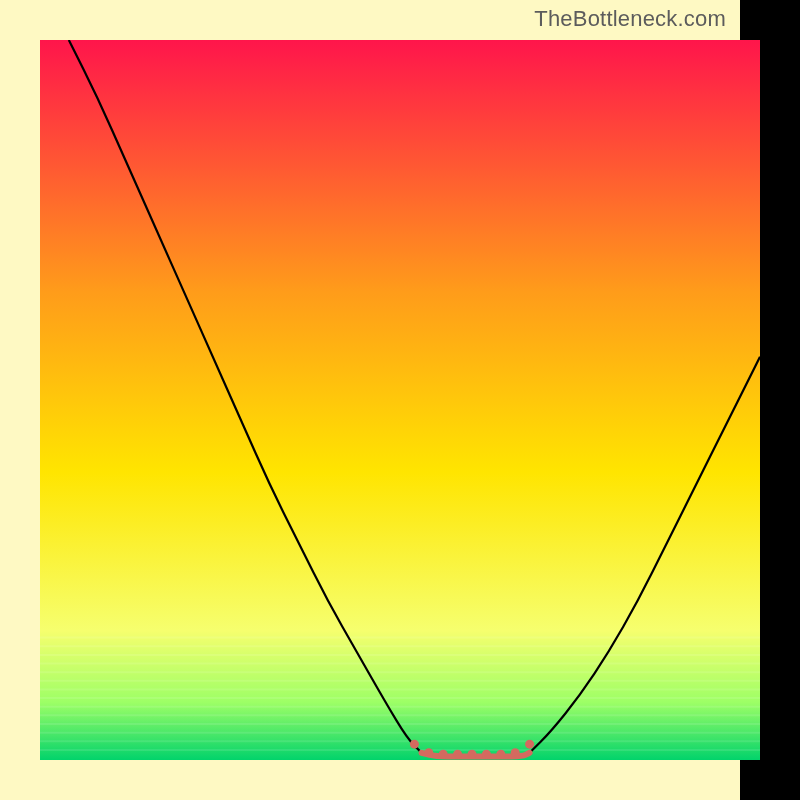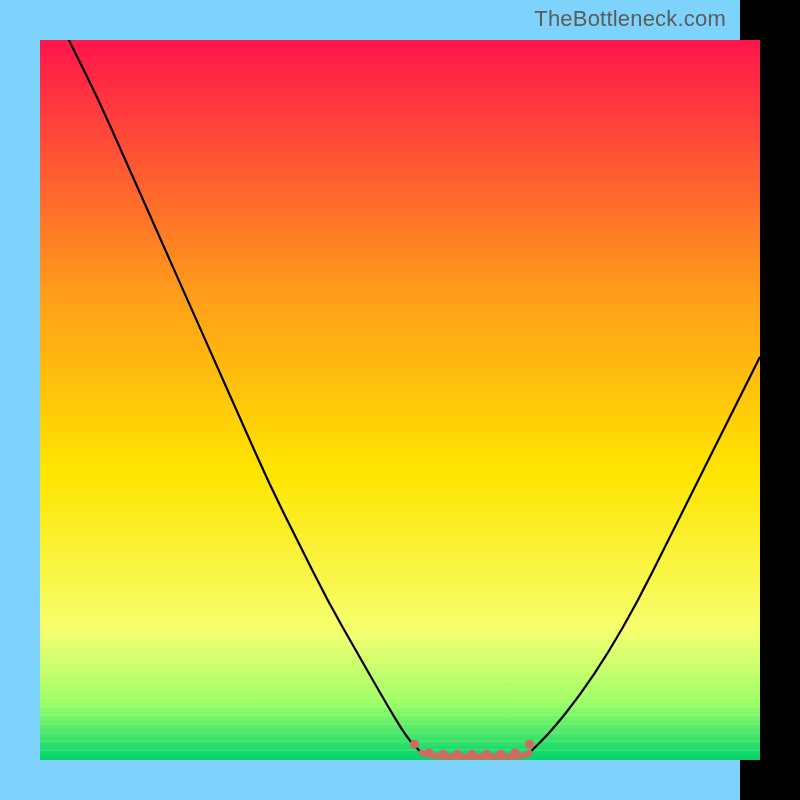--- a/index.html
+++ b/index.html
@@ -9,21 +9,21 @@
     height: 800px;
     background: #000;
     overflow: hidden;
     font-family: Arial, Helvetica, sans-serif;
   }
   .frame {
     position: absolute;
     top: 0; left: 0;
     width: 740px;
     height: 800px;
-    background: #7dd3fc;
+    background: #fef9c3;
     text-align: center;
   }
   .plot {
     position: absolute;
     top: 40px;
     left: 40px;
     width: 720px;
     height: 720px;
   }
   .watermark {

